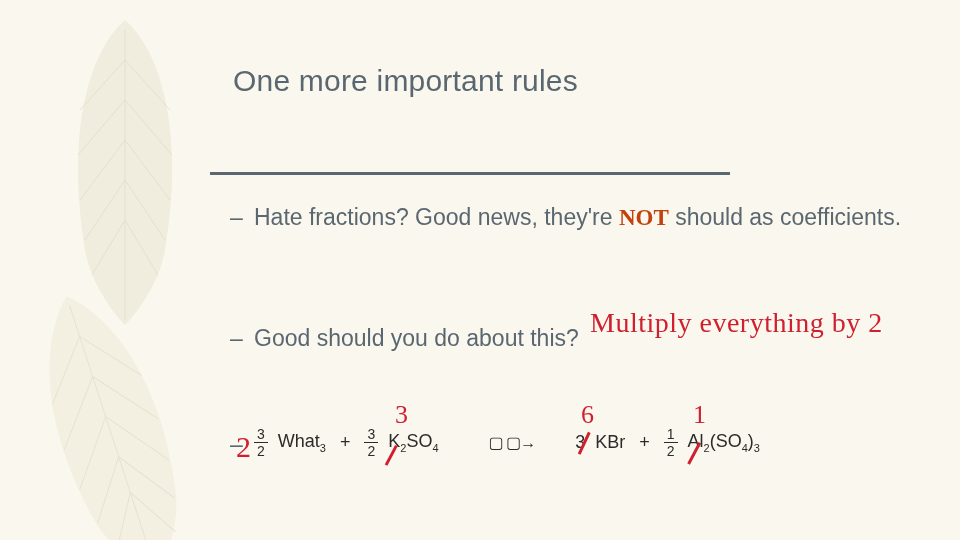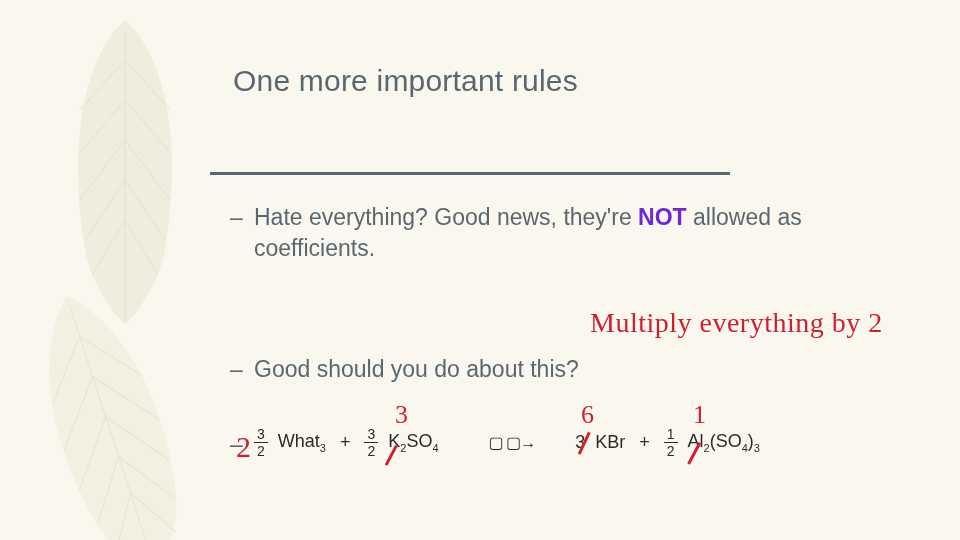--- a/index.html
+++ b/index.html
@@ -57,21 +57,21 @@
 
   .bullet {
     display: flex;
     margin-bottom: 40px;
   }
   .dash {
     width: 24px;
     flex: 0 0 24px;
   }
   .btext { flex: 1; }
-  .bold { font-weight: 700; color: #6d28d9; }
+  .bold { font-weight: 700; color: #c2410c; font-family: Liberation Serif, serif; }
 
   
   .eq {
     position: absolute;
     left: 254px;
     top: 415px;
     display: flex;
     align-items: center;
     font-family: Arial, sans-serif;
     color: #2b2b2b;
@@ -155,21 +155,21 @@
 
 <div class="slide">
 
   <div class="title">One more important rules</div>
   <div class="hr"></div>
 
   <div class="body">
     <div class="bullet">
       <div class="dash">–</div>
       <div class="btext">
-        <span>Hate everything? Good news, they're </span><span class="bold">NOT</span><span> allowed as coefficients.</span>
+        <span>Hate fractions? Good news, they're </span><span class="bold">NOT</span><span> should as coefficients.</span>
       </div>
     </div>
 
     <div style="height:50px"></div>
 
     <div class="bullet" style="margin-bottom:10px;">
       <div class="dash">–</div>
       <div class="btext">Good should you do about this?</div>
     </div>
   </div>

